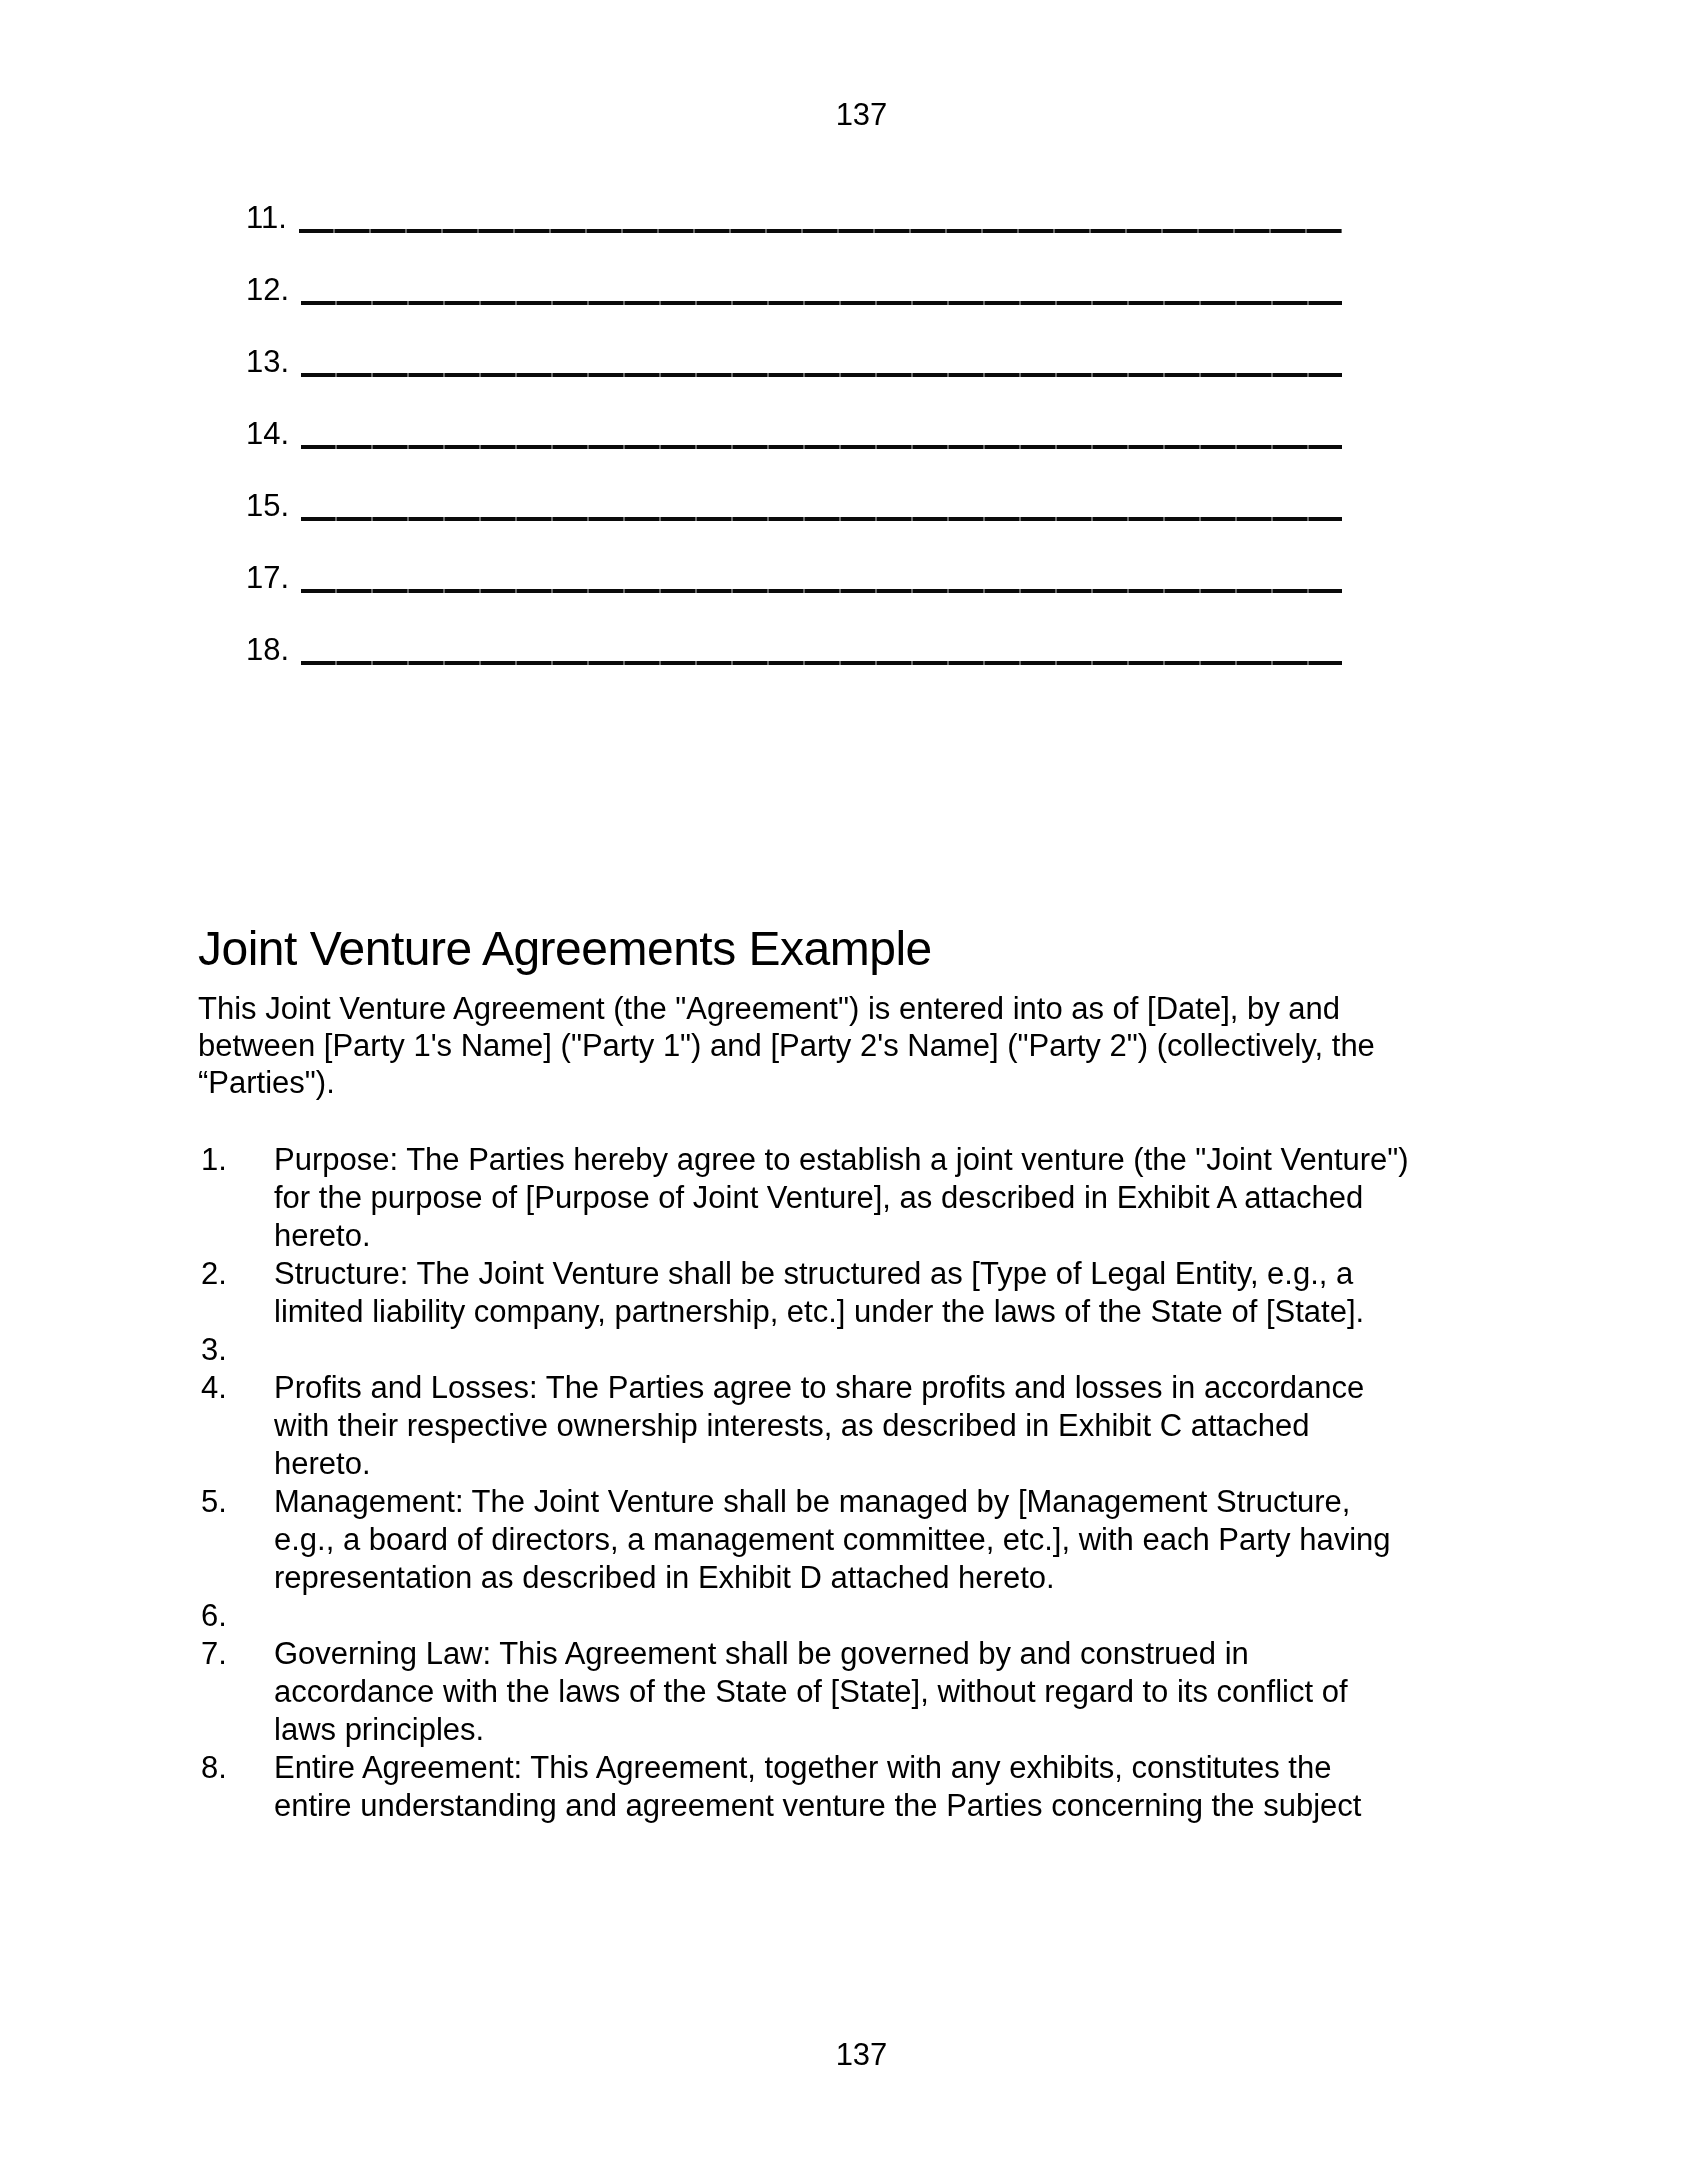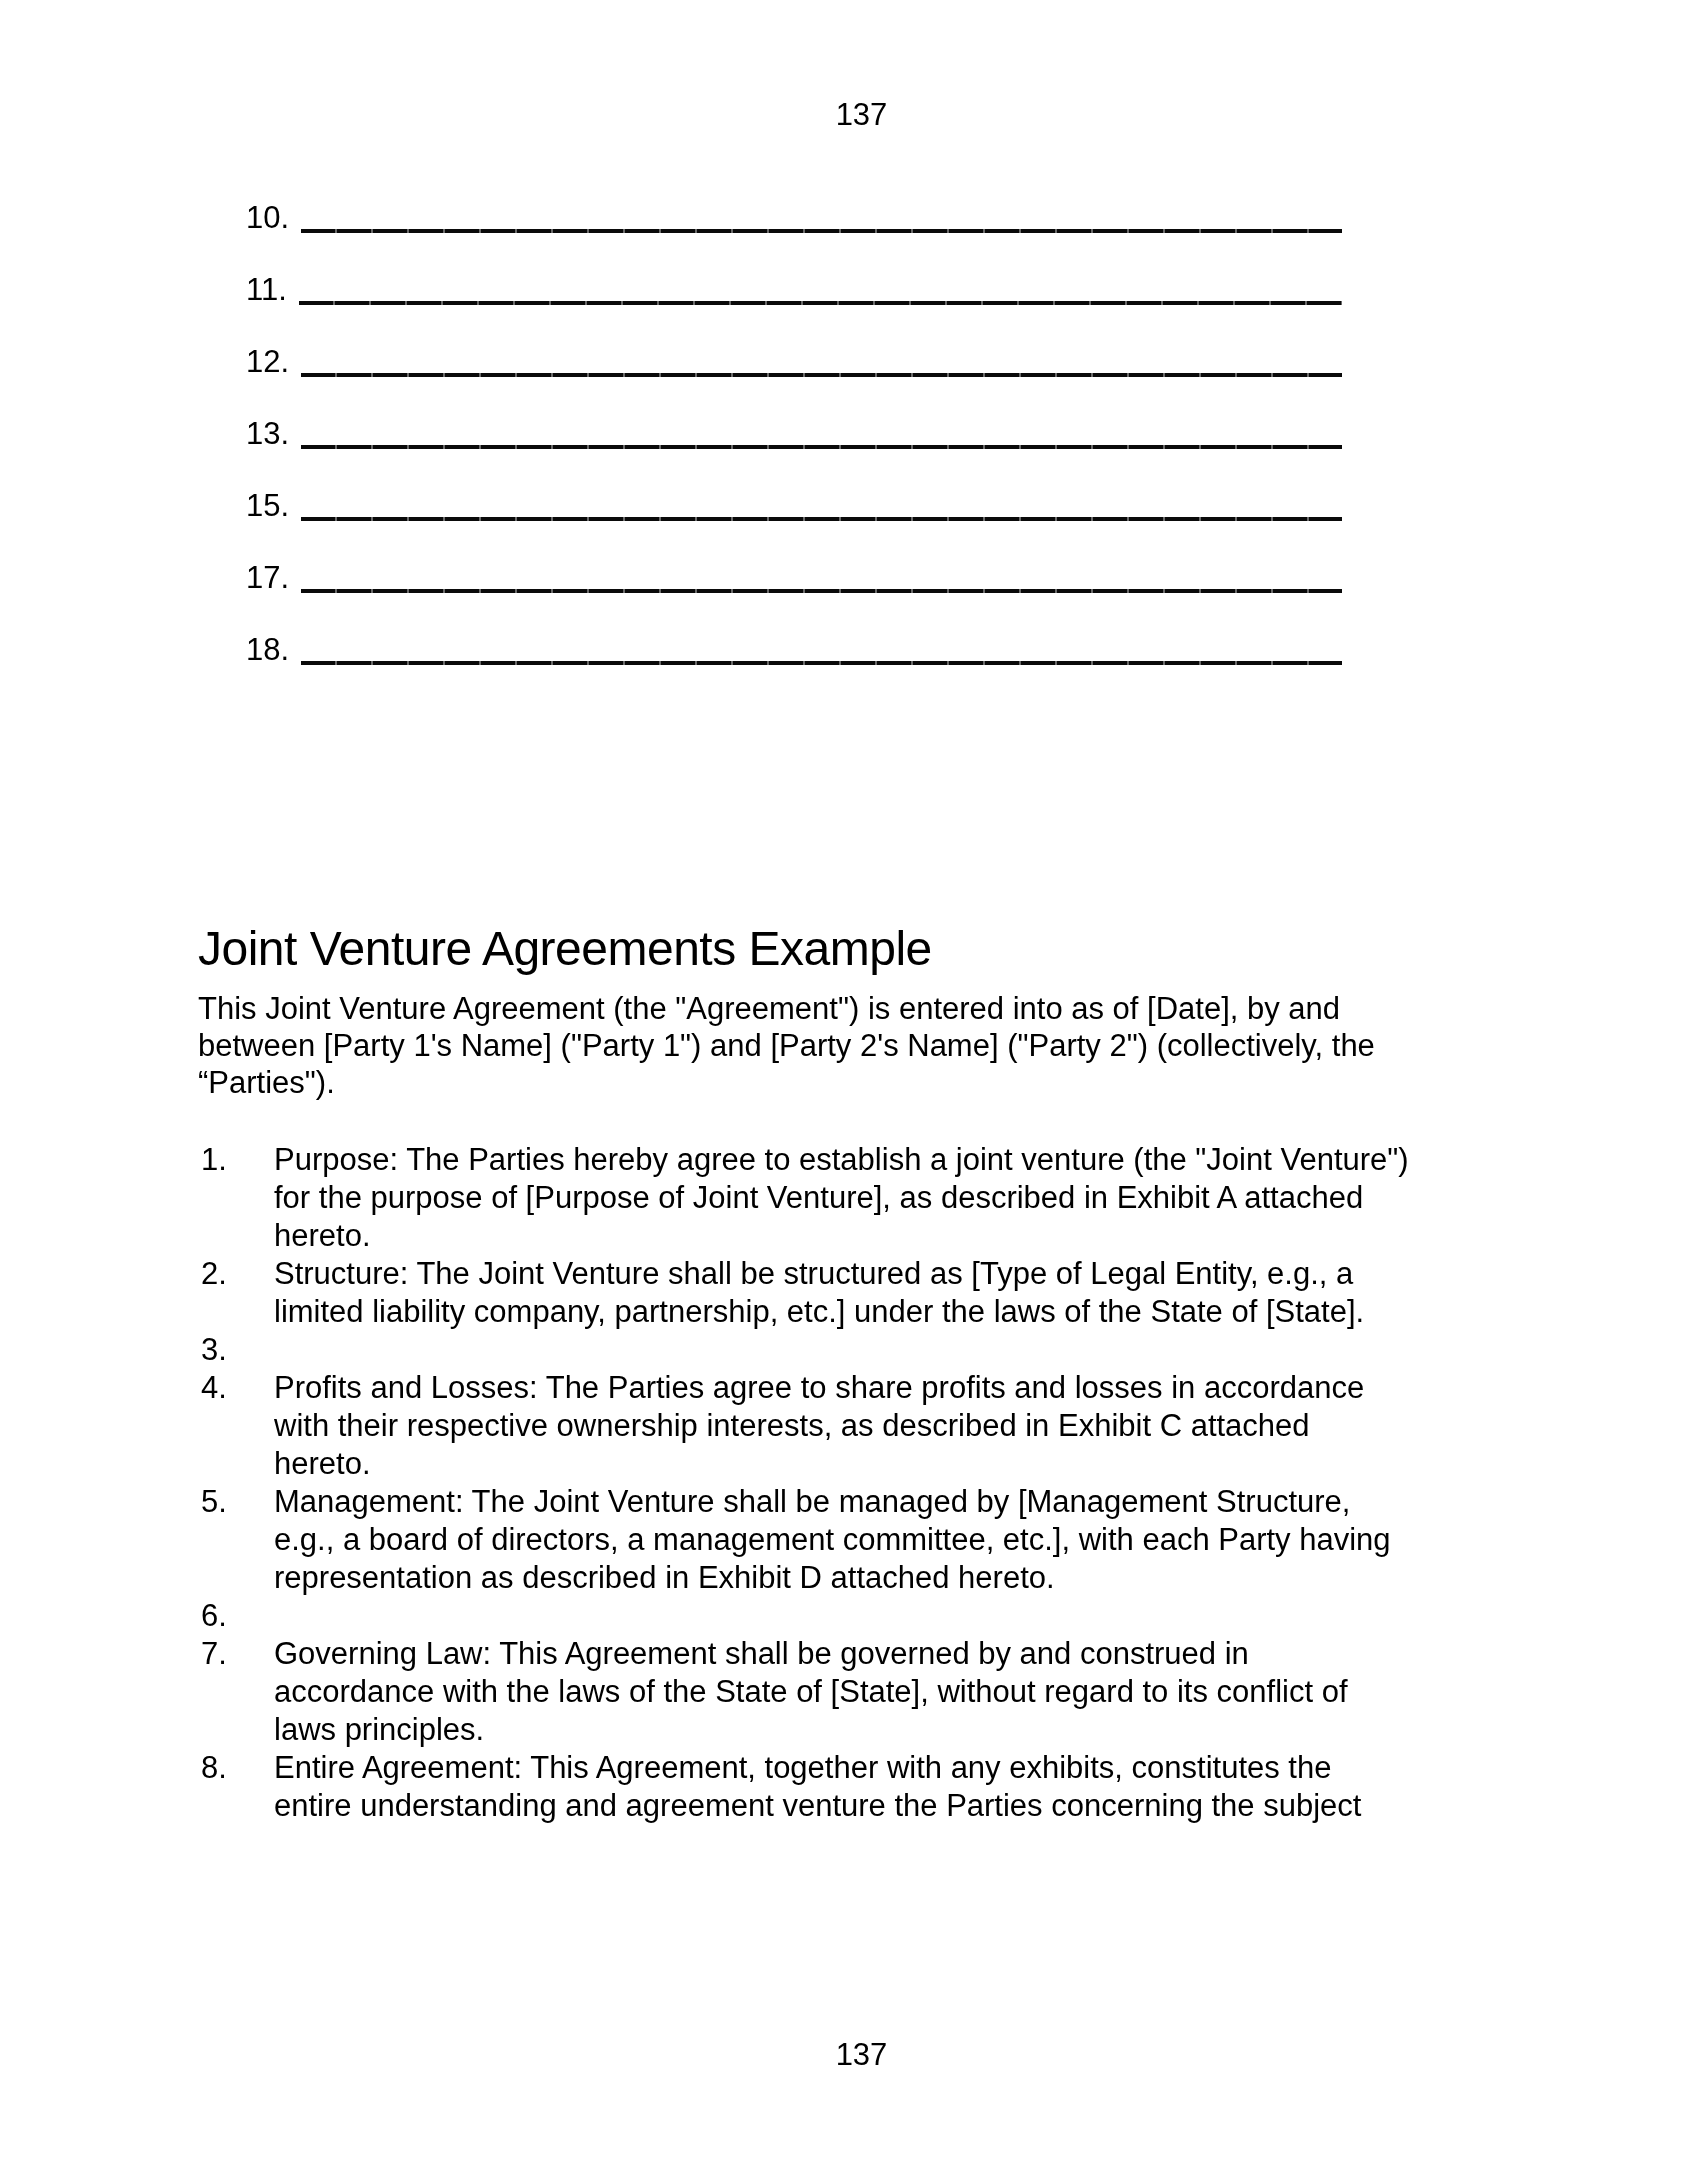--- a/index.html
+++ b/index.html
@@ -89,33 +89,33 @@
     white-space: pre;
   }
 </style>
 </head>
 <body>
 
 <div class="page-num top">137</div>
 
 <div class="blank-list">
   <div class="blank-row">
-    <span class="num">10.</span>
-    <span class="rule"></span>
-  </div>
-  <div class="blank-row">
     <span class="num">11.</span>
     <span class="rule"></span>
   </div>
   <div class="blank-row">
     <span class="num">12.</span>
     <span class="rule"></span>
   </div>
   <div class="blank-row">
     <span class="num">13.</span>
+    <span class="rule"></span>
+  </div>
+  <div class="blank-row">
+    <span class="num">14.</span>
     <span class="rule"></span>
   </div>
   <div class="blank-row">
     <span class="num">15.</span>
     <span class="rule"></span>
   </div>
   <div class="blank-row">
     <span class="num">17.</span>
     <span class="rule"></span>
   </div>

